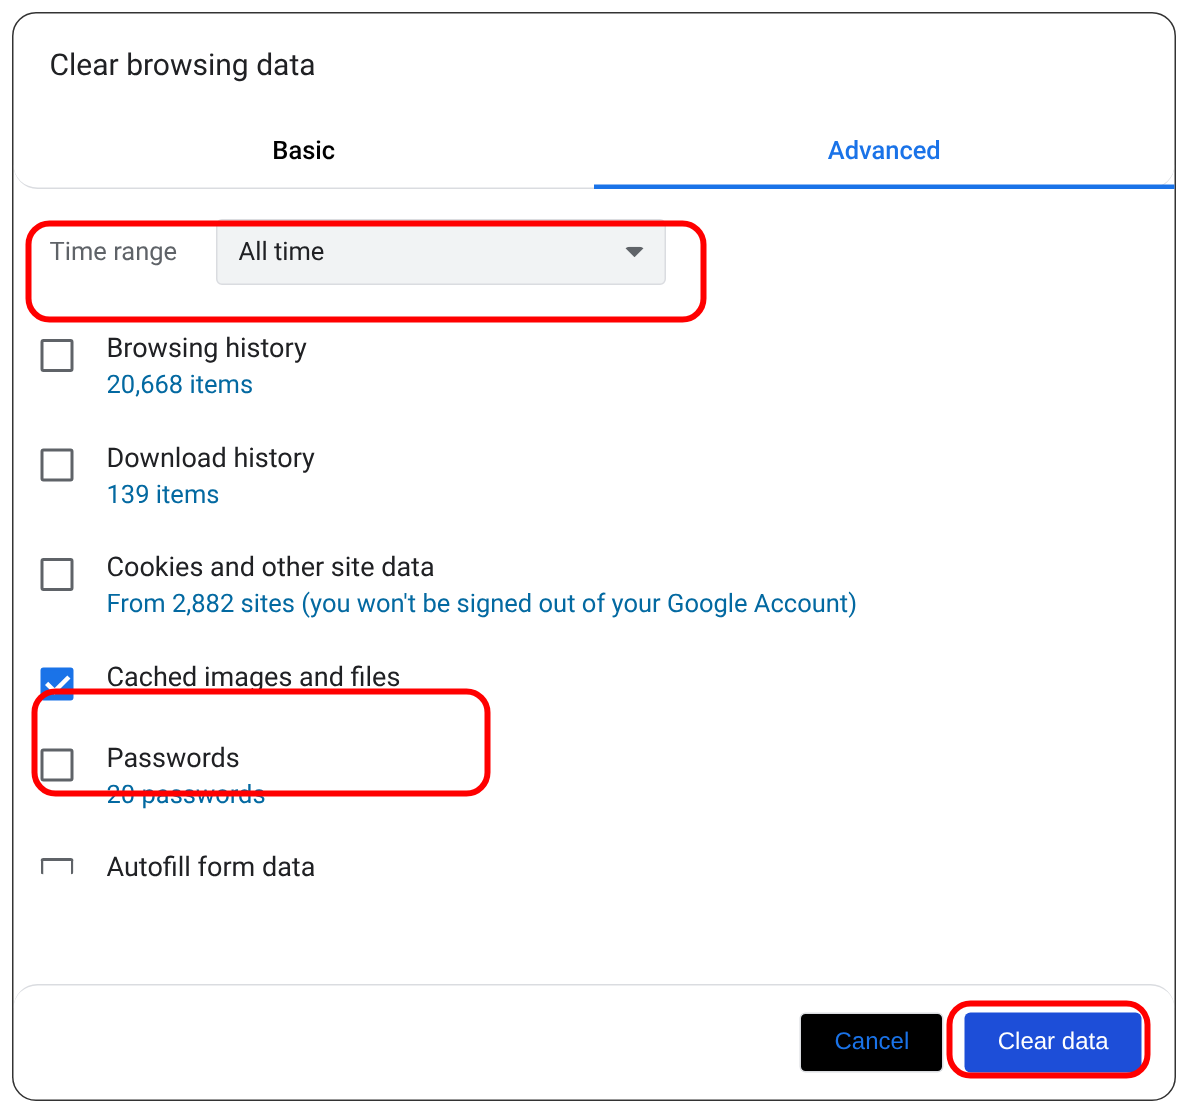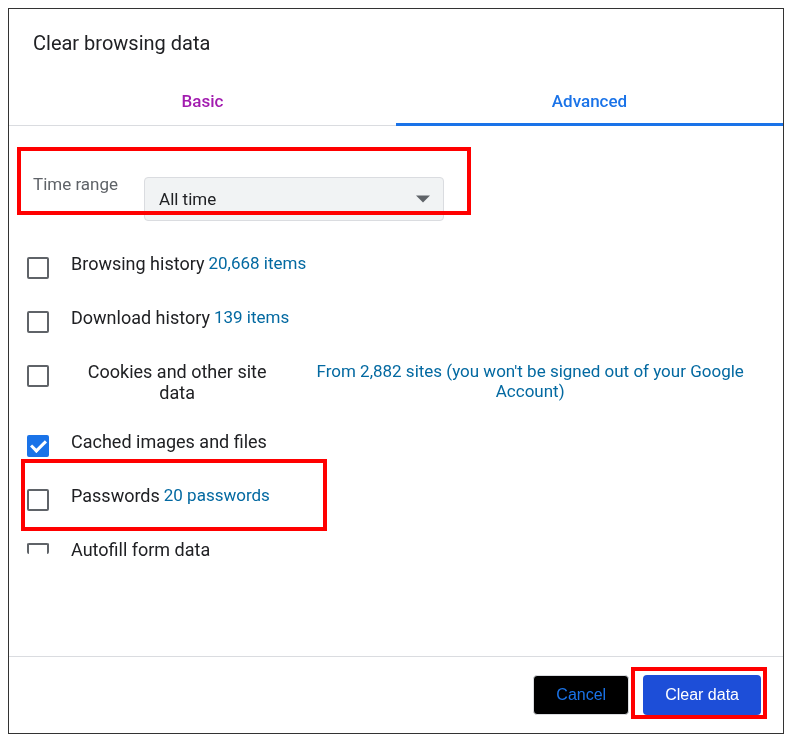--- a/index.html
+++ b/index.html
@@ -1,18 +1,19 @@
 <!DOCTYPE html>
 <html><head>
   <meta charset="utf-8">
   <style>
     * {
       box-sizing: border-box;
       margin: 0;
       padding: 0;
+      border-radius: 16px;
     }
     body {
       font-family: Roboto, 'Segoe UI', Arial, sans-serif;
       background: #fff;
       width: 792px;
       height: 742px;
       position: relative;
     }
     .dialog {
       position: absolute;
@@ -33,21 +34,21 @@
     }
     .tabs {
       display: flex;
       border-bottom: 1px solid #dadce0;
     }
     .tab {
       flex: 1;
       text-align: center;
       padding: 14px 0;
       font-size: 17px;
-      color: #a21caf;
+      color: #000000;
       cursor: pointer;
       position: relative;
       font-weight: 500;
     }
     .tab.active {
       color: #1a73e8;
     }
     .tab.active::after {
       content: '';
       position: absolute;
@@ -71,21 +72,20 @@
       margin: 10px 8px 8px 8px;
     }
     .time-range-label {
       font-size: 17px;
       color: #5f6368;
       padding-left: 6px;
     }
     .select-wrap {
       position: relative;
       width: 300px;
-      margin-top: 31px;
     }
     .select-box {
       width: 100%;
       height: 44px;
       border: 1px solid #dadce0;
       background: #f1f3f4;
       border-radius: 4px;
       padding: 0 40px 0 14px;
       font-size: 17px;
       color: #202124;
@@ -131,23 +131,22 @@
       left: 5px;
       top: 0px;
       width: 6px;
       height: 12px;
       border: solid #fff;
       border-width: 0 3px 3px 0;
       transform: rotate(45deg);
     }
     .item-text {
       display: flex;
-      flex-direction: row;
+      flex-direction: column;
       gap: 4px;
-      text-align: center;
     }
     .item-title {
       font-size: 18px;
       color: #202124;
     }
     .item-sub {
       font-size: 17px;
       color: #0369a1;
     }
     .footer {

